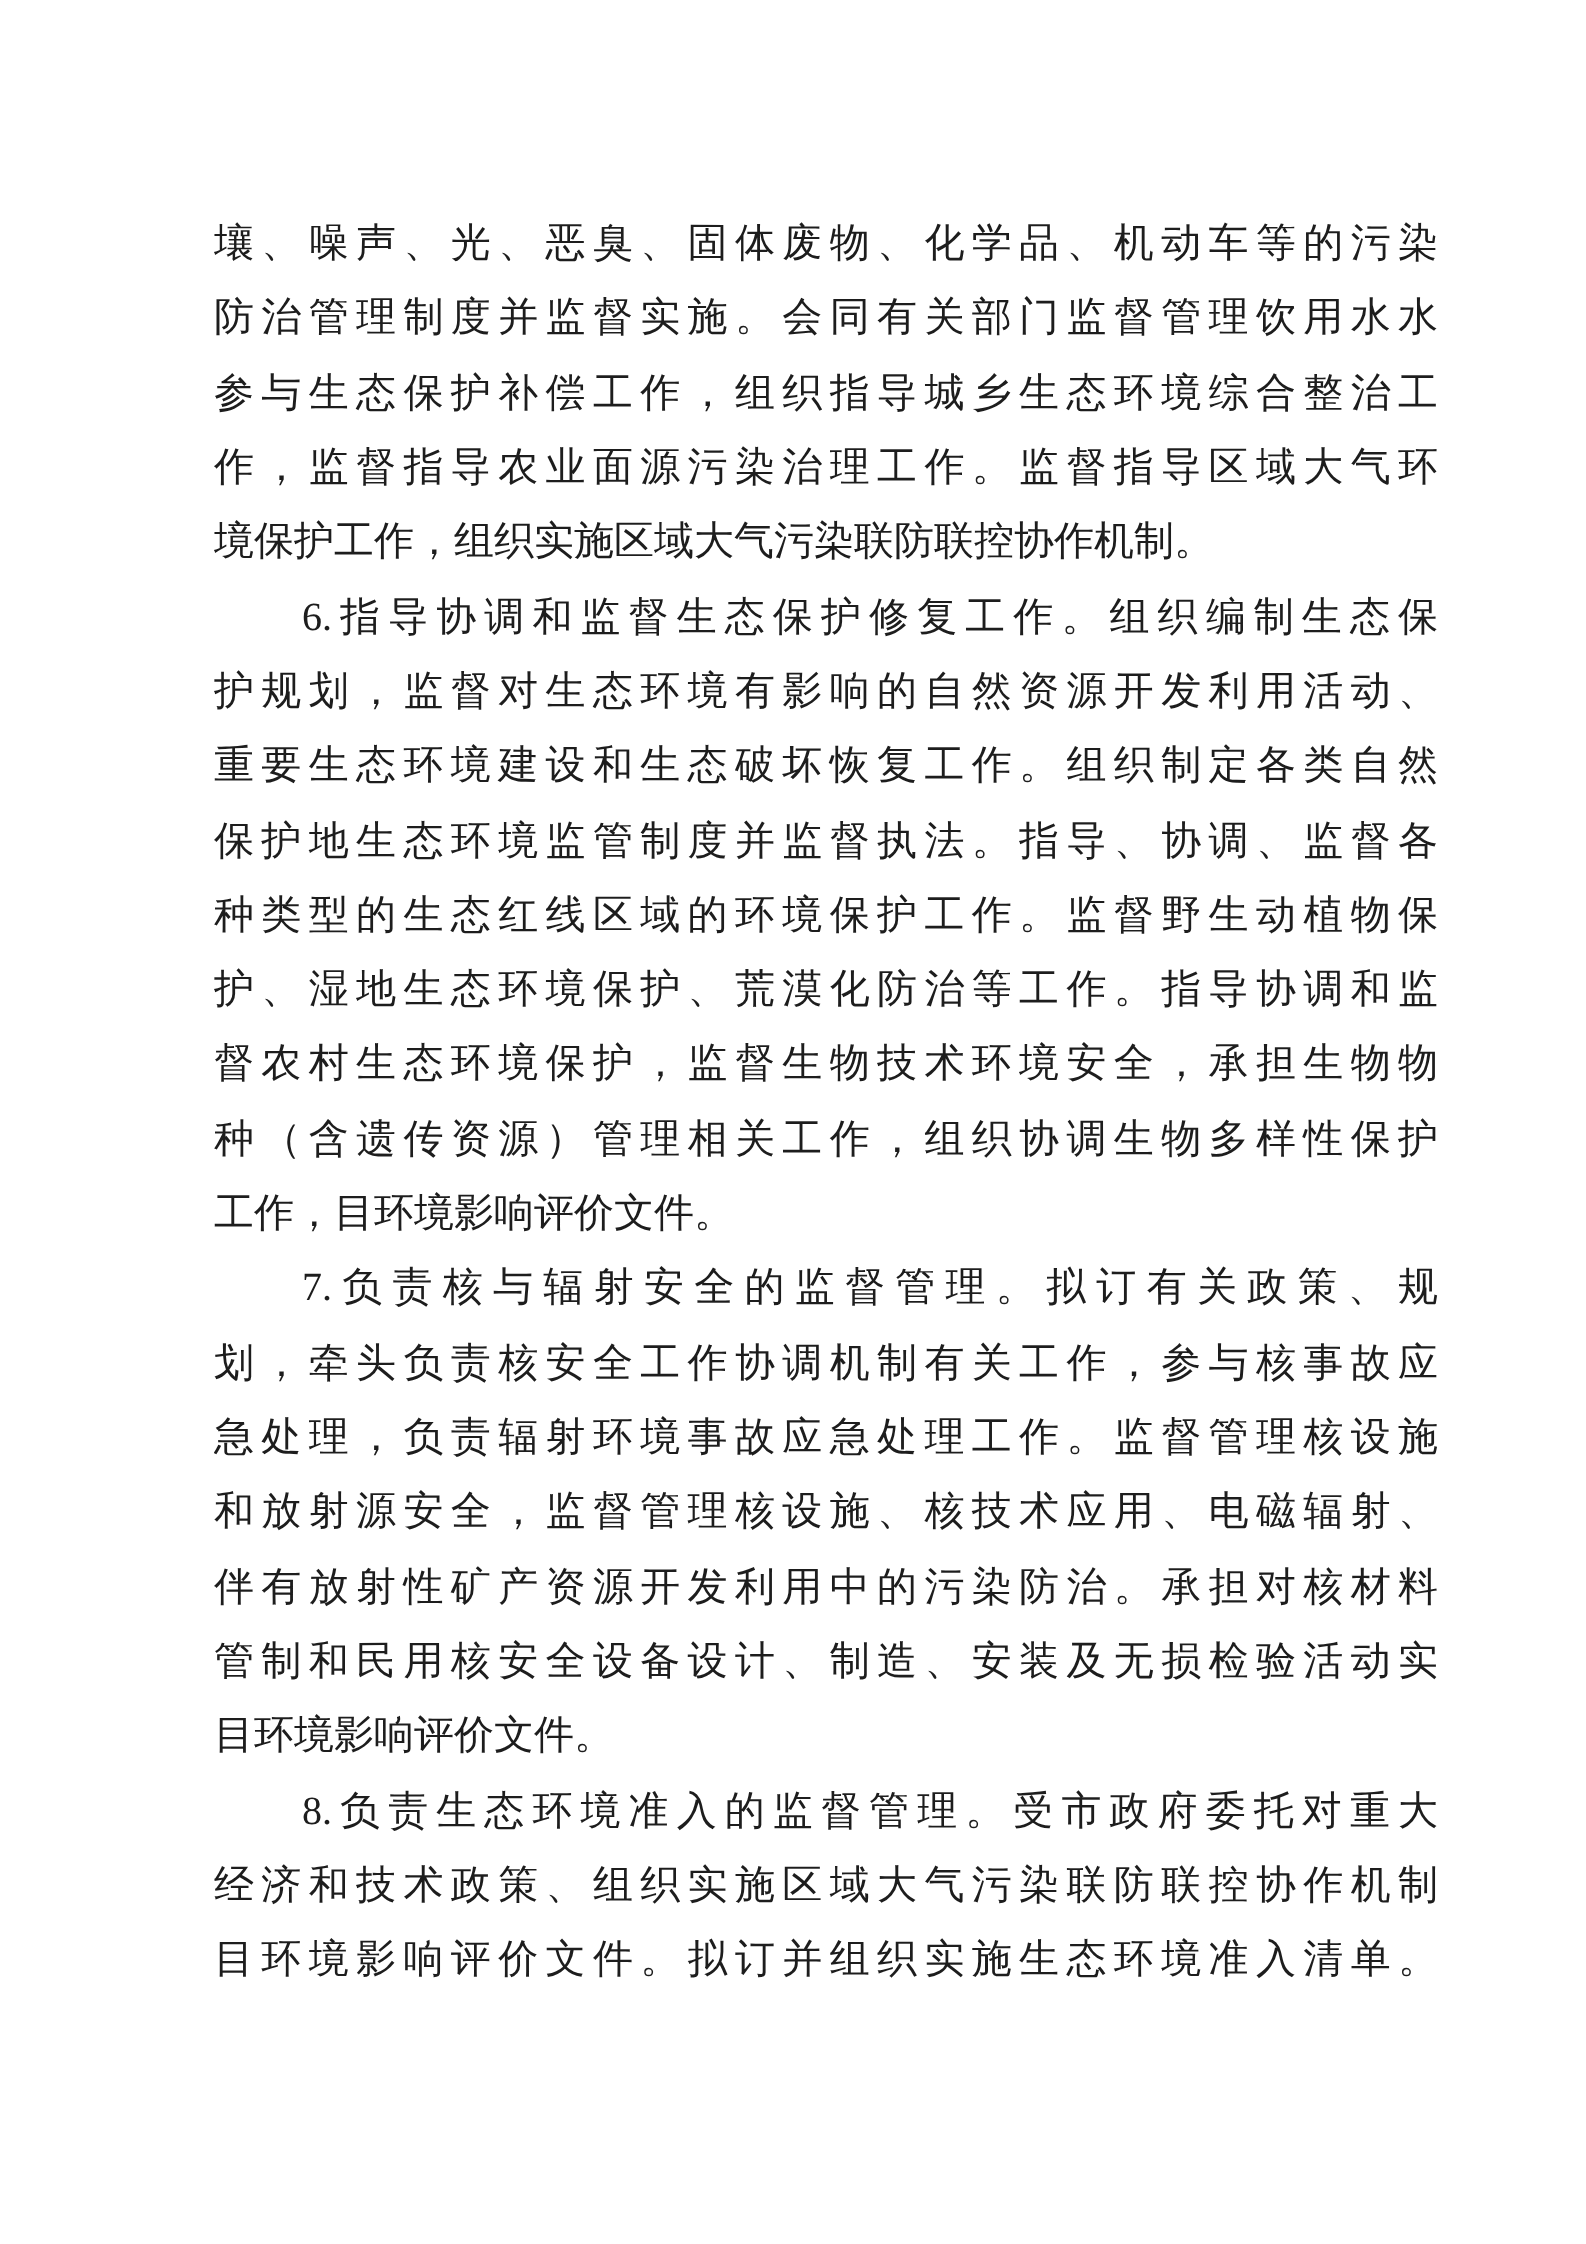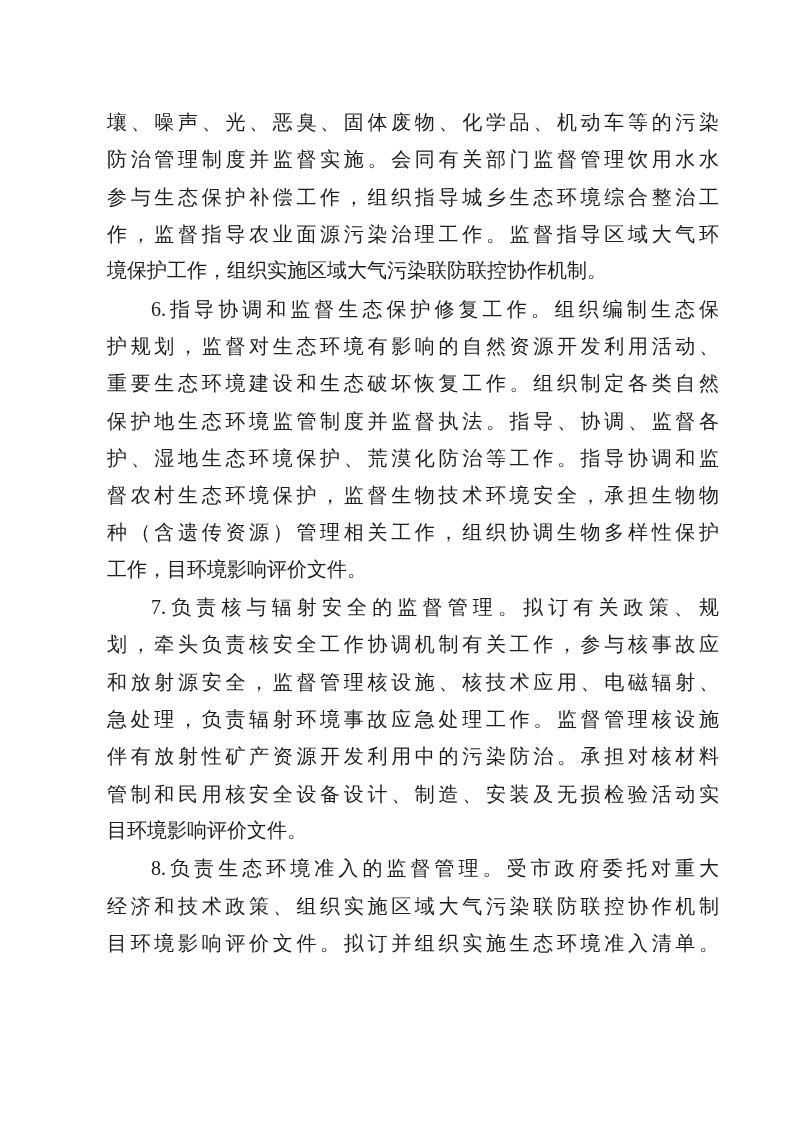--- a/index.html
+++ b/index.html
@@ -30,21 +30,20 @@
   .line {
     height: 37.32px;
     line-height: 37.32px;
     text-align: justify;
     text-align-last: justify;
     text-justify: inter-character;
     overflow: hidden;
   }
   .line.lastline {
     text-align-last: left;
-    font-family: Liberation Mono, monospace;
   }
   .line.firstline {
     padding-left: 44px;
   }
 </style>
 </head>
 <body>
 
 <div class="page">
   <div class="text-block">
@@ -53,30 +52,31 @@
         <div class="line">防治管理制度并监督实施。会同有关部门监督管理饮用水水</div>
         <div class="line">参与生态保护补偿工作，组织指导城乡生态环境综合整治工</div>
         <div class="line">作，监督指导农业面源污染治理工作。监督指导区域大气环</div>
         <div class="line lastline">境保护工作，组织实施区域大气污染联防联控协作机制。</div>
       </div>
       <div class="paragraph">
         <div class="line firstline">6.指导协调和监督生态保护修复工作。组织编制生态保</div>
         <div class="line">护规划，监督对生态环境有影响的自然资源开发利用活动、</div>
         <div class="line">重要生态环境建设和生态破坏恢复工作。组织制定各类自然</div>
         <div class="line">保护地生态环境监管制度并监督执法。指导、协调、监督各</div>
+        <div class="line">种类型的生态红线区域的环境保护工作。监督野生动植物保</div>
         <div class="line">护、湿地生态环境保护、荒漠化防治等工作。指导协调和监</div>
         <div class="line">督农村生态环境保护，监督生物技术环境安全，承担生物物</div>
         <div class="line">种（含遗传资源）管理相关工作，组织协调生物多样性保护</div>
         <div class="line lastline">工作，目环境影响评价文件。</div>
       </div>
       <div class="paragraph">
         <div class="line firstline">7.负责核与辐射安全的监督管理。拟订有关政策、规</div>
         <div class="line">划，牵头负责核安全工作协调机制有关工作，参与核事故应</div>
+        <div class="line">急处理，负责辐射环境事故应急处理工作。监督管理核设施</div>
         <div class="line">和放射源安全，监督管理核设施、核技术应用、电磁辐射、</div>
-        <div class="line">急处理，负责辐射环境事故应急处理工作。监督管理核设施</div>
         <div class="line">伴有放射性矿产资源开发利用中的污染防治。承担对核材料</div>
         <div class="line">管制和民用核安全设备设计、制造、安装及无损检验活动实</div>
         <div class="line lastline">目环境影响评价文件。</div>
       </div>
       <div class="paragraph">
         <div class="line firstline">8.负责生态环境准入的监督管理。受市政府委托对重大</div>
         <div class="line">经济和技术政策、组织实施区域大气污染联防联控协作机制</div>
         <div class="line">目环境影响评价文件。拟订并组织实施生态环境准入清单。</div>
       </div>
     </div>

